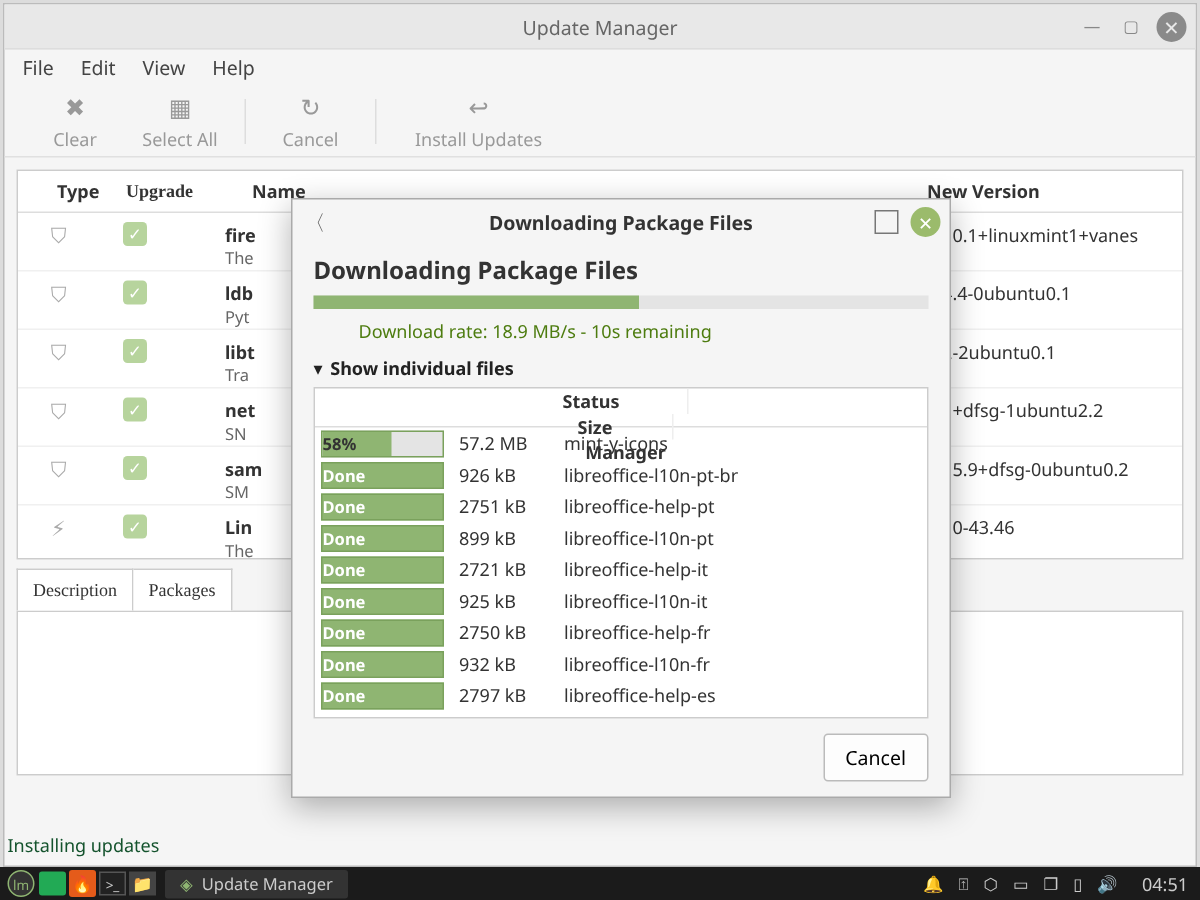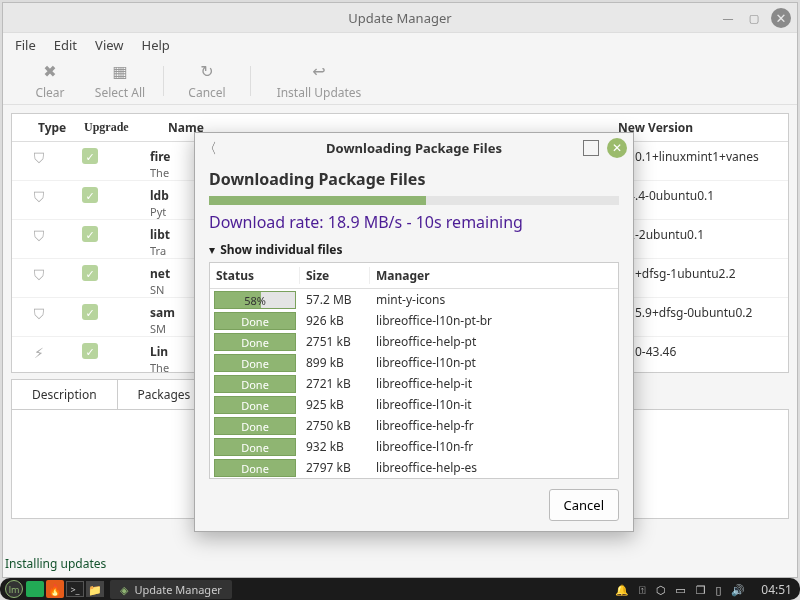--- a/index.html
+++ b/index.html
@@ -33,62 +33,62 @@
 .row { display: flex; min-height: 38px; align-items: flex-start; padding-top: 6px; border-bottom: 1px solid #f0f0f0; }
 .row .shield { width: 54px; display: flex; justify-content: center; color: #aaa; font-size: 14px; }
 .row .chk { width: 84px; display: flex; justify-content: flex-start; padding-left: 16px; }
 .chkbox { width: 16px; height: 16px; background: #b7d49d; border-radius: 3px; display: flex; align-items: center; justify-content: center; color: #fff; font-size: 11px; }
 .row .pkg { flex: 1; }
 .row .pkg .pn { font-weight: bold; font-size: 12px; }
 .row .pkg .pd { font-size: 11px; color: #666; }
 .row .ver { width: 170px; font-size: 12px; color: #333; }
 
 .tabs { display: flex; margin-top: 6px; }
-.tab { padding: 6px 20px; border: 1px solid #ccc; background: #fff; font-size: 12px; border-bottom: none; }
+.tab { padding: 6px 10px; border: 1px solid #ccc; background: #fff; font-size: 12px; border-bottom: none; font-family: Liberation Serif, serif; }
 .tab + .tab { border-left: none; }
 .tabcontent { border: 1px solid #ccc; height: 110px; background: #fff; }
 .statusbar { height: 28px; padding: 0 2px; display: flex; align-items: center; color: #14532d; font-size: 12px; }
 
 
 .dialog { position: absolute; left: 194px; top: 132px; width: 440px; height: 400px; background: #f5f5f5; border: 1px solid #aaa; box-shadow: 0 6px 20px rgba(0,0,0,0.3); display: flex; flex-direction: column; }
 .dialog .dtitle { height: 30px; display: flex; align-items: center; justify-content: center; position: relative; }
 .dialog .dtitle .back { position: absolute; left: 8px; color: #666; font-size: 14px; }
 .dialog .dtitle .t { font-weight: bold; font-size: 13px; }
 .dialog .dtitle .ctrls { position: absolute; right: 6px; display: flex; gap: 8px; align-items: center; }
 .dialog .dtitle .max { width: 16px; height: 16px; border: 1.5px solid #777; }
 .dialog .dtitle .closebtn { width: 20px; height: 20px; background: #9bbb6c; border-radius: 50%; display: flex; align-items: center; justify-content: center; color: #fff; font-size: 12px; }
 
 .dbody { flex: 1; padding: 6px 14px 10px; display: flex; flex-direction: column; }
 .dbody h2 { font-size: 16px; font-weight: bold; margin-bottom: 6px; }
 .progbar { width: 100%; height: 9px; background: #e4e4e4; margin-bottom: 6px; position: relative; }
 .progbar .fill { position: absolute; left: 0; top: 0; height: 100%; background: #8fb572; }
-.ratetext { font-size: 16px; margin-bottom: 8px; color: #4c1d95; }
+.ratetext { font-size: 12px; margin-bottom: 8px; color: #4d7c0f; margin-left: 30px; }
 .expander { font-size: 12px; font-weight: bold; margin-bottom: 4px; color: #222; }
 .expander .arrow { display: inline-block; transform: rotate(0); margin-right: 2px; }
 
 .filesbox { border: 1px solid #ccc; background: #fff; flex: 1; display: flex; flex-direction: column; overflow: hidden; }
-.fheader { display: flex; height: 26px; align-items: center; border-bottom: 1px solid #ddd; font-weight: bold; font-size: 12px; }
+.fheader { display: flex; height: 26px; align-items: center; border-bottom: 1px solid #ddd; font-weight: bold; font-size: 12px; flex-direction: column; }
 .fc-status { width: 90px; padding-left: 6px; border-right: 1px solid #eee; }
 .fc-size { width: 70px; padding-left: 6px; border-right: 1px solid #eee; }
 .fc-pkg { flex: 1; padding-left: 6px; }
 .frows { flex: 1; overflow: hidden; }
 .frow { display: flex; height: 21px; align-items: center; font-size: 12px; }
 .frow .stat { width: 90px; padding: 0 4px; }
-.statcell { background: #8fb572; color: #fff; text-align: center; height: 18px; line-height: 18px; font-size: 11px; border: 1px solid #7aa15c; }
+.statcell { background: #8fb572; color: #fff; height: 18px; line-height: 18px; font-size: 11px; border: 1px solid #7aa15c; font-weight: bold; }
 .statcell.inprog { position: relative; background: #e4e4e4; color: #333; }
 .statcell.inprog .fill2 { position: absolute; left: 0; top: 0; height: 100%; background: #8fb572; z-index: 0; }
 .statcell.inprog .txt { position: relative; z-index: 1; }
 .frow .size { width: 70px; padding-left: 6px; }
 .frow .name { flex: 1; padding-left: 6px; }
 
 .dbuttons { display: flex; justify-content: flex-end; padding-top: 10px; }
 .btn { padding: 6px 14px; border: 1px solid #bbb; background: #fdfdfd; border-radius: 3px; font-size: 13px; }
 
 
-.taskbar { position: absolute; left: 0; bottom: 0; width: 800px; height: 22px; background: #1b1b1b; display: flex; align-items: center; color: #ccc; font-size: 11px; padding: 0 4px; border-radius: 10px; }
+.taskbar { position: absolute; left: 0; bottom: 0; width: 800px; height: 22px; background: #1b1b1b; display: flex; align-items: center; color: #ccc; font-size: 11px; padding: 0 4px; }
 .taskbar .ticon2 { width: 20px; height: 18px; display: flex; align-items: center; justify-content: center; margin-right: 2px; }
 .taskbar .mint { width: 18px; height: 18px; background: #333; border: 1px solid #8fb572; border-radius: 50%; display: flex; align-items: center; justify-content: center; font-size: 9px; color: #8fb572; }
 .taskbar .ff { background: #e55b1a; border-radius: 2px; width: 18px; height: 18px; color: #fff; }
 .taskbar .term { background: #222; border: 1px solid #555; width: 18px; height: 16px; font-size: 9px; }
 .taskbar .fm { width: 18px; height: 16px; background: #444; }
 .taskbar .taskbtn { background: #333; padding: 2px 10px; border-radius: 2px; display: flex; align-items: center; gap: 6px; margin-left: 4px; }
 .taskbar .tray { margin-left: auto; display: flex; align-items: center; gap: 10px; }
 .taskbar .tray span svg, .taskbar .tray span { color: #ccc; }
 .clock { font-size: 12px; margin-left: 6px; margin-right: 4px; }
 </style>

